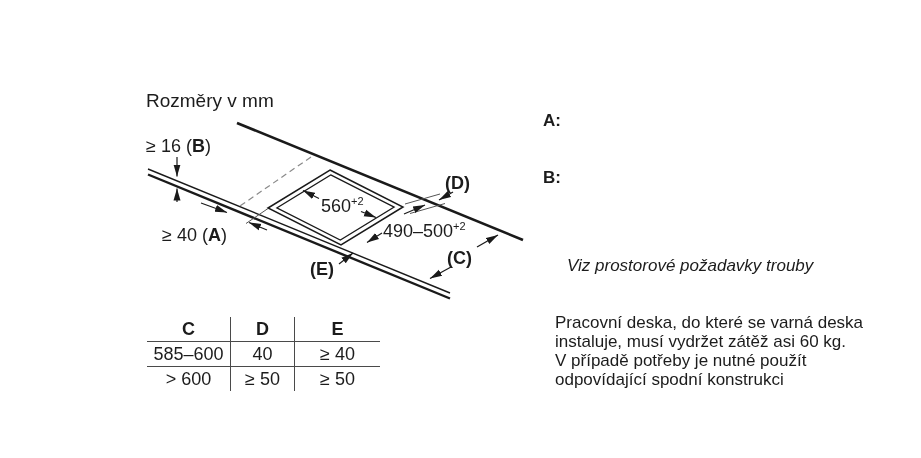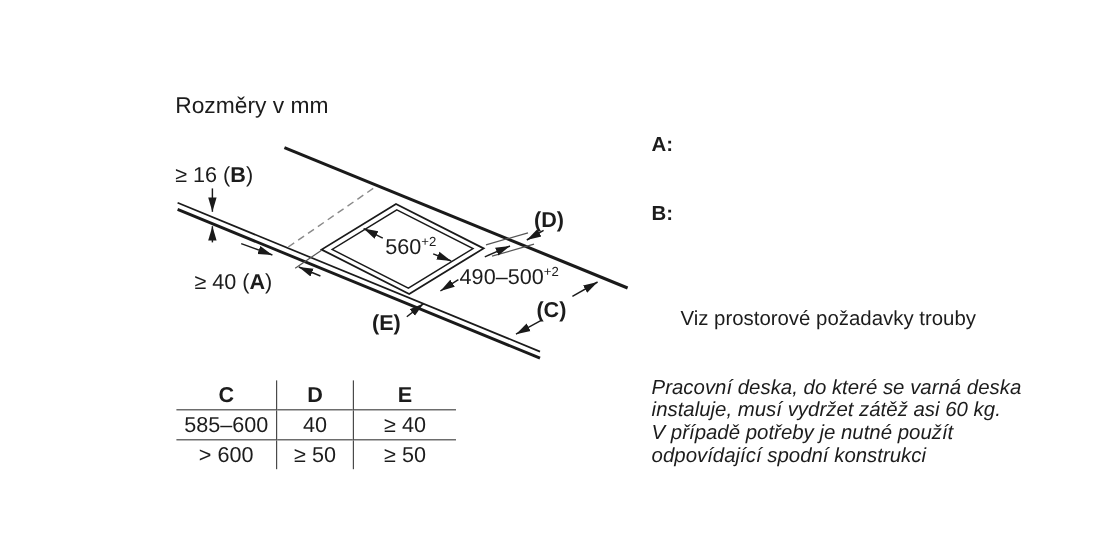--- a/index.html
+++ b/index.html
@@ -1,36 +1,36 @@
 <!DOCTYPE html>
 <html><head>
 <meta charset="utf-8">
 <style>
   html,body{margin:0;padding:0;background:#ffffff;}
   .canvas{position:relative;width:921px;height:458px;background:#ffffff;overflow:hidden;
           font-family:"Liberation Sans", sans-serif;color:#1c1c1c;}
-  .title{position:absolute;left:146px;top:78px;font-size:19px;color:#1c1c1c;}
+  .title{position:absolute;left:146px;top:90px;font-size:19px;color:#1c1c1c;}
   .diagram{position:absolute;left:0;top:0;}
   .diagram text{font-family:"Liberation Sans", sans-serif;font-size:18px;fill:#1c1c1c;}
   .spec{position:absolute;left:147px;top:317px;border-collapse:collapse;font-size:18px;
         color:#1c1c1c;text-align:center;table-layout:fixed;}
   .spec th{font-weight:bold;}
   .spec th,.spec td{padding:0;height:24px;vertical-align:middle;}
   .spec .c1{width:83px;}
   .spec .c2{width:63px;border-left:1.5px solid #4a4a4a;}
   .spec .c3{width:85px;border-left:1.5px solid #4a4a4a;}
   .spec thead tr{border-bottom:1.5px solid #4a4a4a;}
   .spec tbody tr:first-child{border-bottom:1.5px solid #4a4a4a;margin-left:16px;}
   .note{position:absolute;display:flex;font-size:17px;line-height:19px;}
   .nlabel{flex:0 0 24px;font-weight:bold;}
   .ntext{white-space:pre-line;}
   .note-a{left:543px;top:111px;width:360px;}
   .note-b{left:543px;top:168px;width:360px;}
-  .note-see{left:567px;top:256px;width:340px;}
-  .note-load{left:543px;top:313px;width:360px;font-style:italic;}
+  .note-see{left:567px;top:256px;width:340px;font-style:italic;}
+  .note-load{left:555px;top:313px;width:360px;}
 </style>
 </head>
 <body>
 
 <div class="canvas">
 
   <div class="title">Rozměry v mm</div>
 
   <svg class="diagram" width="540" height="310" viewBox="0 0 540 310">
     <defs>

